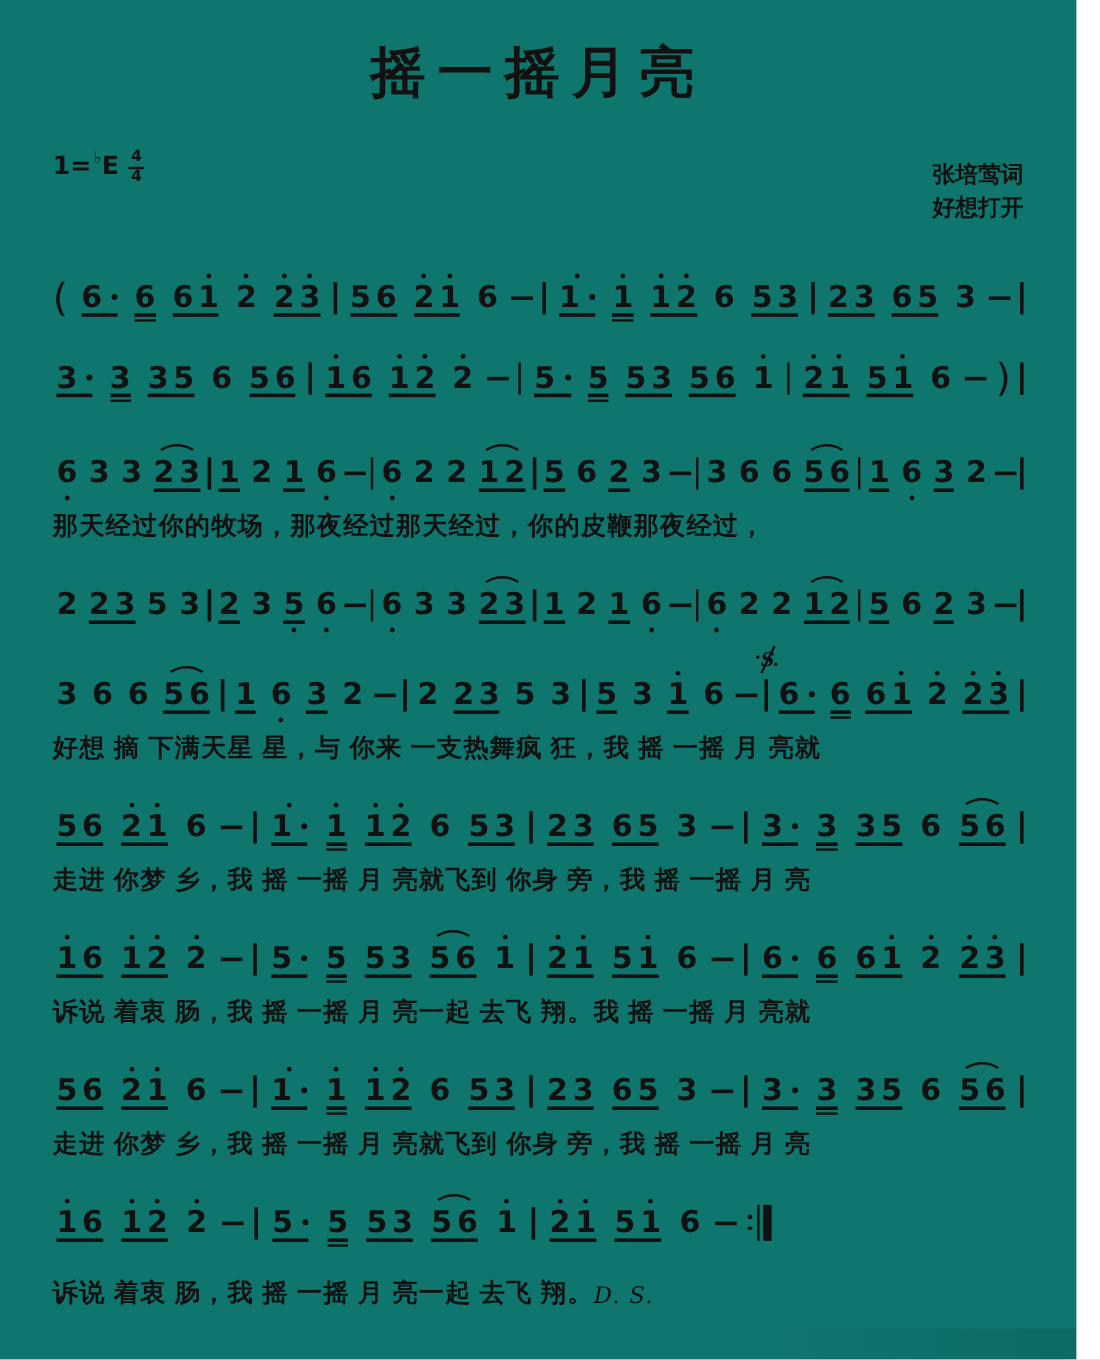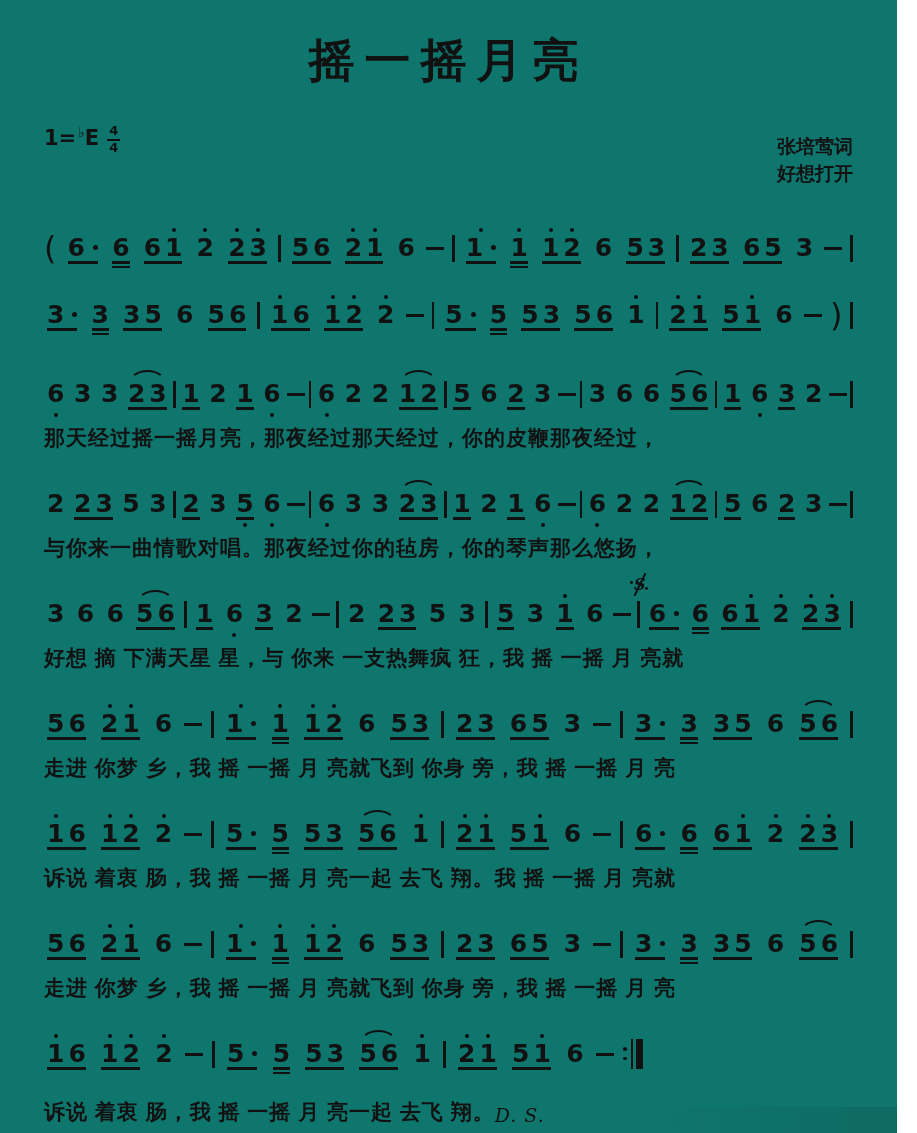--- a/index.html
+++ b/index.html
@@ -685,21 +685,21 @@
               <span class="od top"></span>
               <span class="dg">2</span>
               <span class="od bot"></span>
             </span>
           </span>
           <span class="dash"></span>
           <span class="bar"></span>
         </div>
         <div class="lyr">
           <span class="seg">那天经过</span>
-          <span class="seg">摇一摇月亮，</span>
+          <span class="seg">你的牧场，</span>
           <span class="seg">那夜经过</span>
           <span class="seg">那天经过，</span>
           <span class="seg">你的皮鞭</span>
           <span class="seg">那夜经过，</span>
         </div>
       </div>
       <div class="system">
         <div class="mline">
           <span class="tk">
             <span class="nt">
@@ -907,28 +907,20 @@
           </span>
           <span class="tk">
             <span class="nt">
               <span class="od top"></span>
               <span class="dg">3</span>
               <span class="od bot"></span>
             </span>
           </span>
           <span class="dash"></span>
           <span class="bar"></span>
-        </div>
-        <div class="lyr">
-          <span class="seg">与你来一曲</span>
-          <span class="seg">情歌对唱。</span>
-          <span class="seg">那夜经过</span>
-          <span class="seg">你的毡房，</span>
-          <span class="seg">你的琴声</span>
-          <span class="seg">那么悠扬，</span>
         </div>
       </div>
       <div class="system">
         <div class="mline">
           <span class="tk">
             <span class="nt">
               <span class="od top"></span>
               <span class="dg">3</span>
               <span class="od bot"></span>
             </span>

